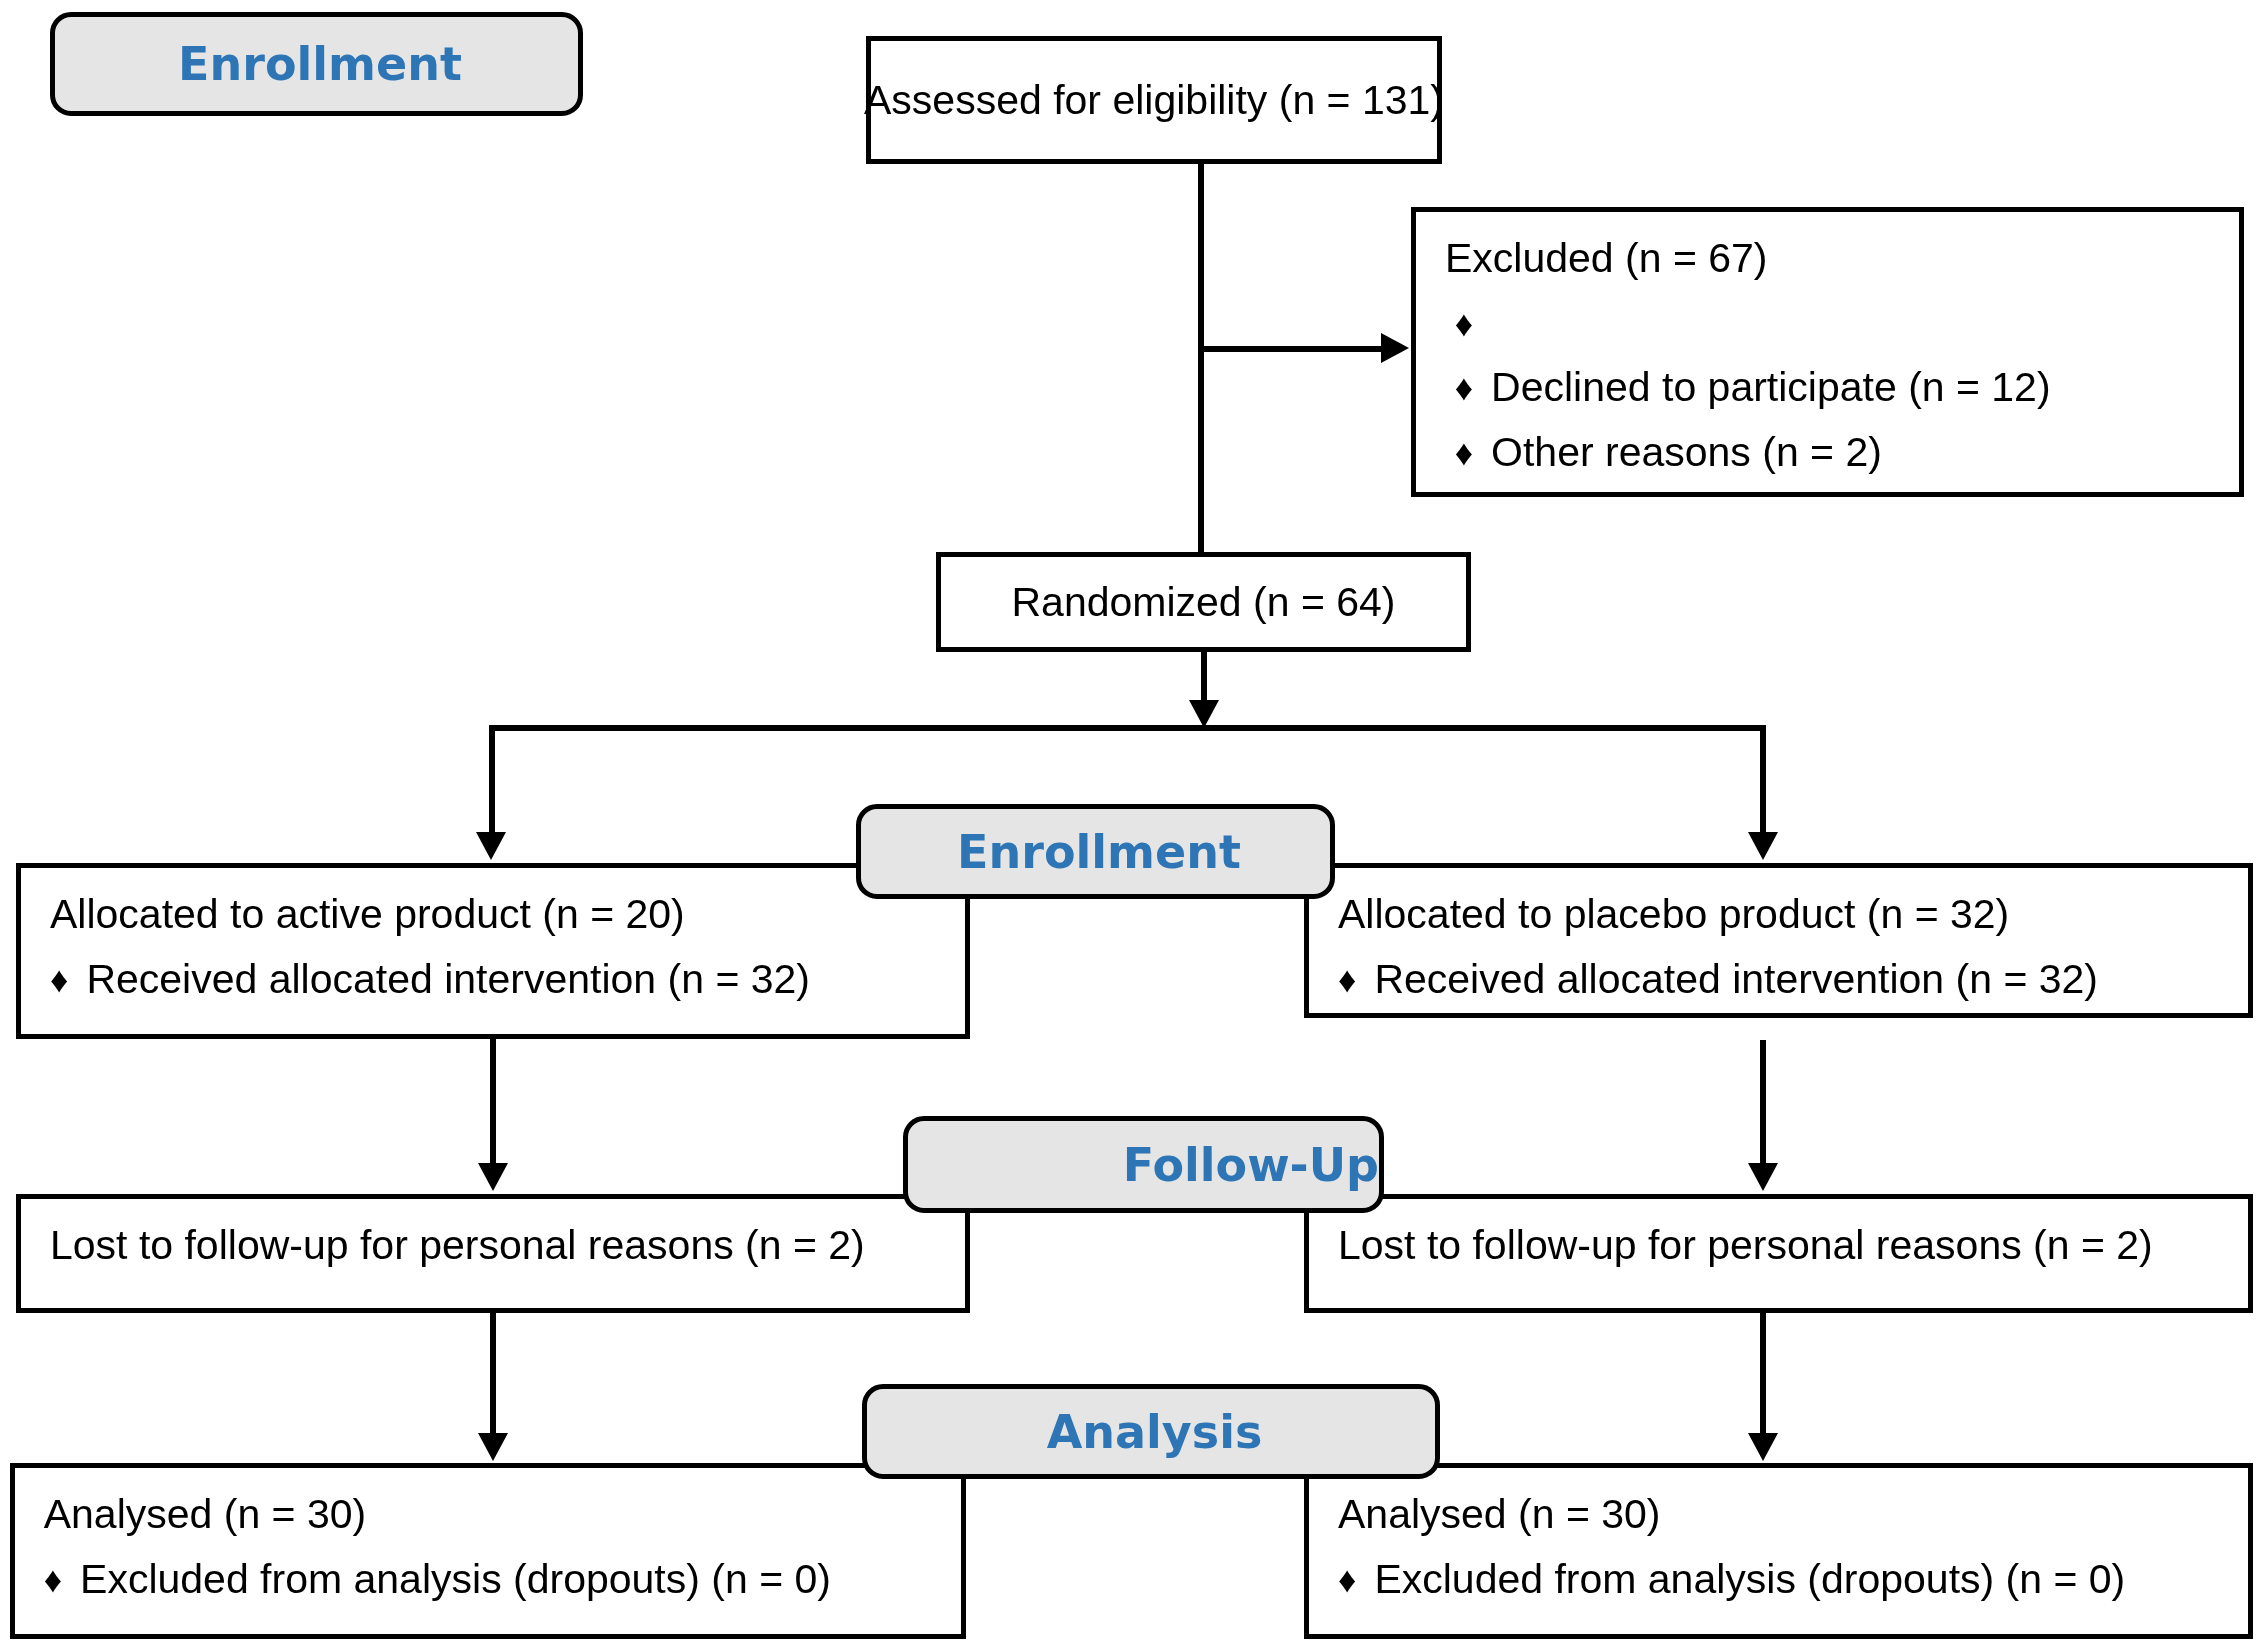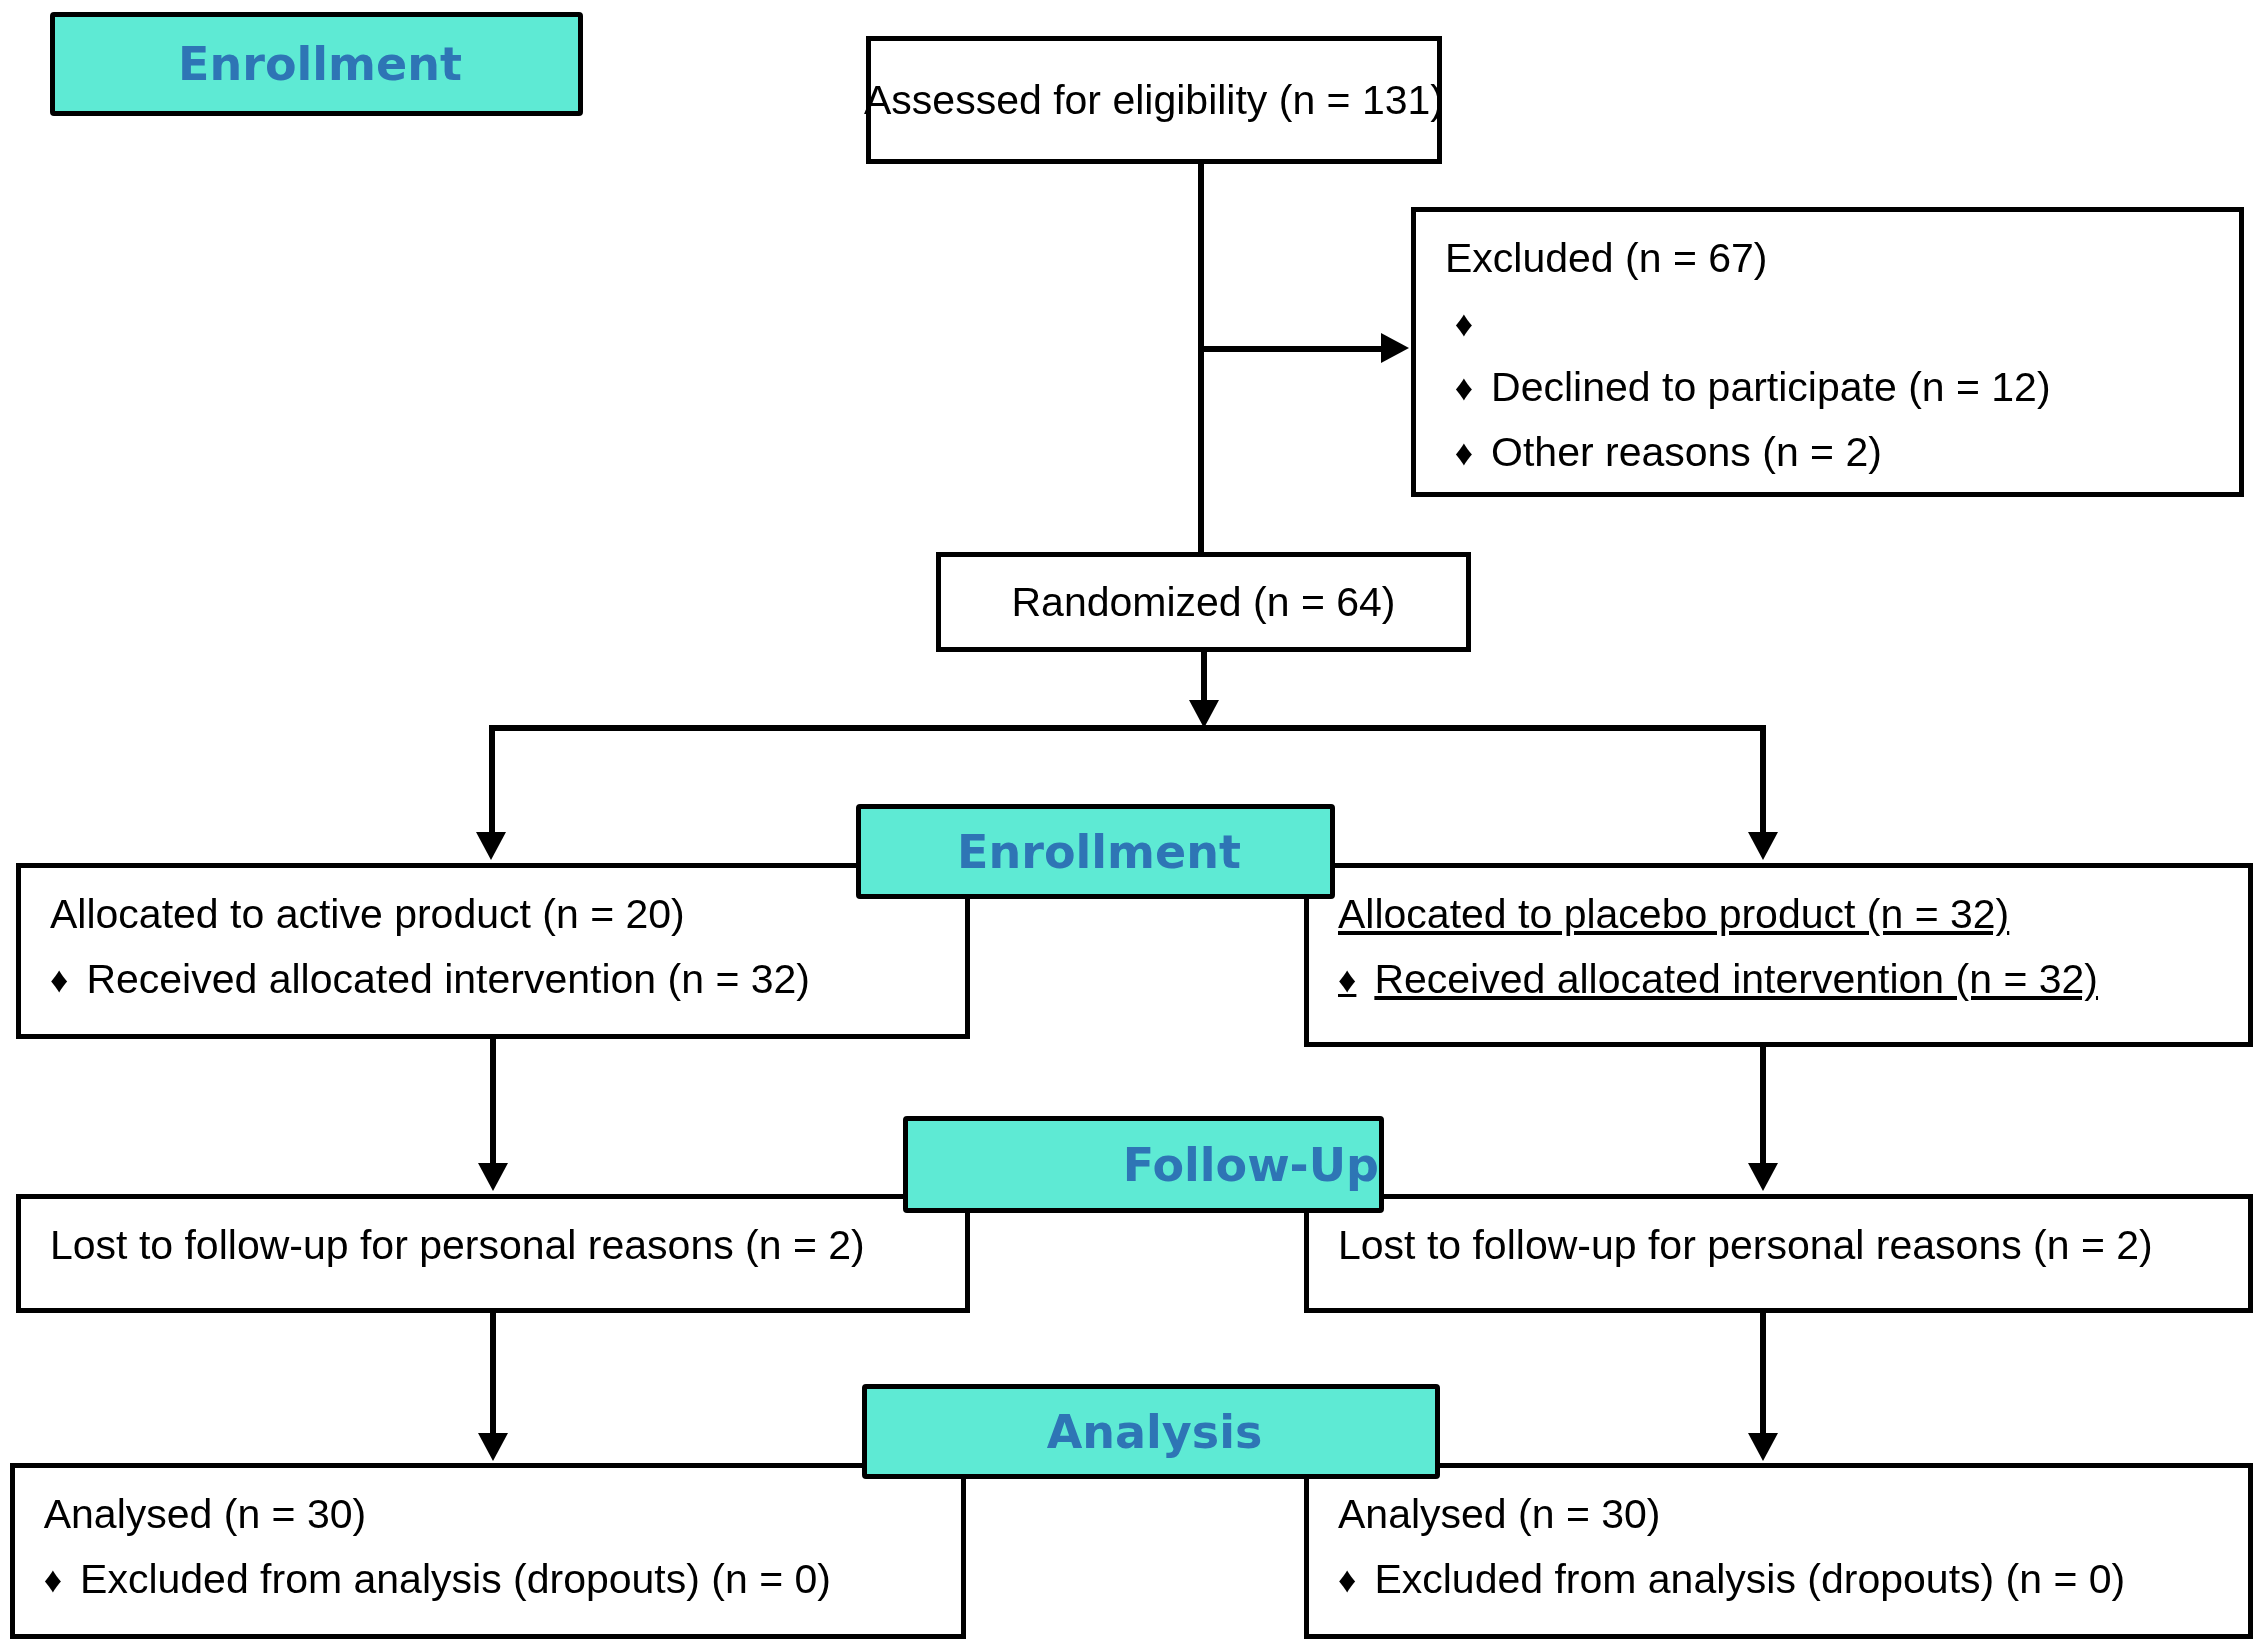--- a/index.html
+++ b/index.html
@@ -15,21 +15,21 @@
     display:flex; flex-direction:column; gap:23.5px;
     padding:26px 29px;
   }
   .box.center { align-items:center; justify-content:center; padding:0; gap:0; text-align:center; }
   .line { white-space:nowrap; }
   .bullet { display:flex; column-gap:18px; white-space:nowrap; }
   .bullet.indent { padding-left:9.7px; }
   .bullet .marker { font-size:36px; line-height:41px; }
   
   .stage {
-    position:absolute; background:#5eead4; border:5.5px solid #000; border-radius:4px;
+    position:absolute; background:#e5e5e5; border:5.5px solid #000; border-radius:21px;
     box-sizing:border-box; z-index:3;
     display:flex; align-items:center; justify-content:center;
     font-family:"DejaVu Sans", sans-serif; font-weight:bold;
     font-size:46px; color:#2E75B5; white-space:nowrap;padding-left:7px;
   }
   
   .vline, .hline { position:absolute; background:#000; z-index:1; }
   .vline { width:5.5px; }
   .hline { height:5.5px; }
   .ah-down {
@@ -98,21 +98,21 @@
   </div>
 
   <div class="box" style="left:16px; top:863px; width:954px; height:176px;">
     <div class="line">Allocated to active product (n = 20)</div>
     <div class="bullet">
       <span class="marker">♦</span>
       <span>Received allocated intervention (n = 32)</span>
     </div>
   </div>
 
-  <div class="box" style="left:1304px; top:863px; width:949px; height:184px;text-decoration:underline;">
+  <div class="box" style="left:1304px; top:863px; width:949px; height:155px;">
     <div class="line">Allocated to placebo product (n = 32)</div>
     <div class="bullet">
       <span class="marker">♦</span>
       <span>Received allocated intervention (n = 32)</span>
     </div>
   </div>
 
   <div class="box" style="left:16px; top:1194px; width:954px; height:119px;">
     <div class="line">Lost to follow-up for personal reasons (n = 2)</div>
   </div>

